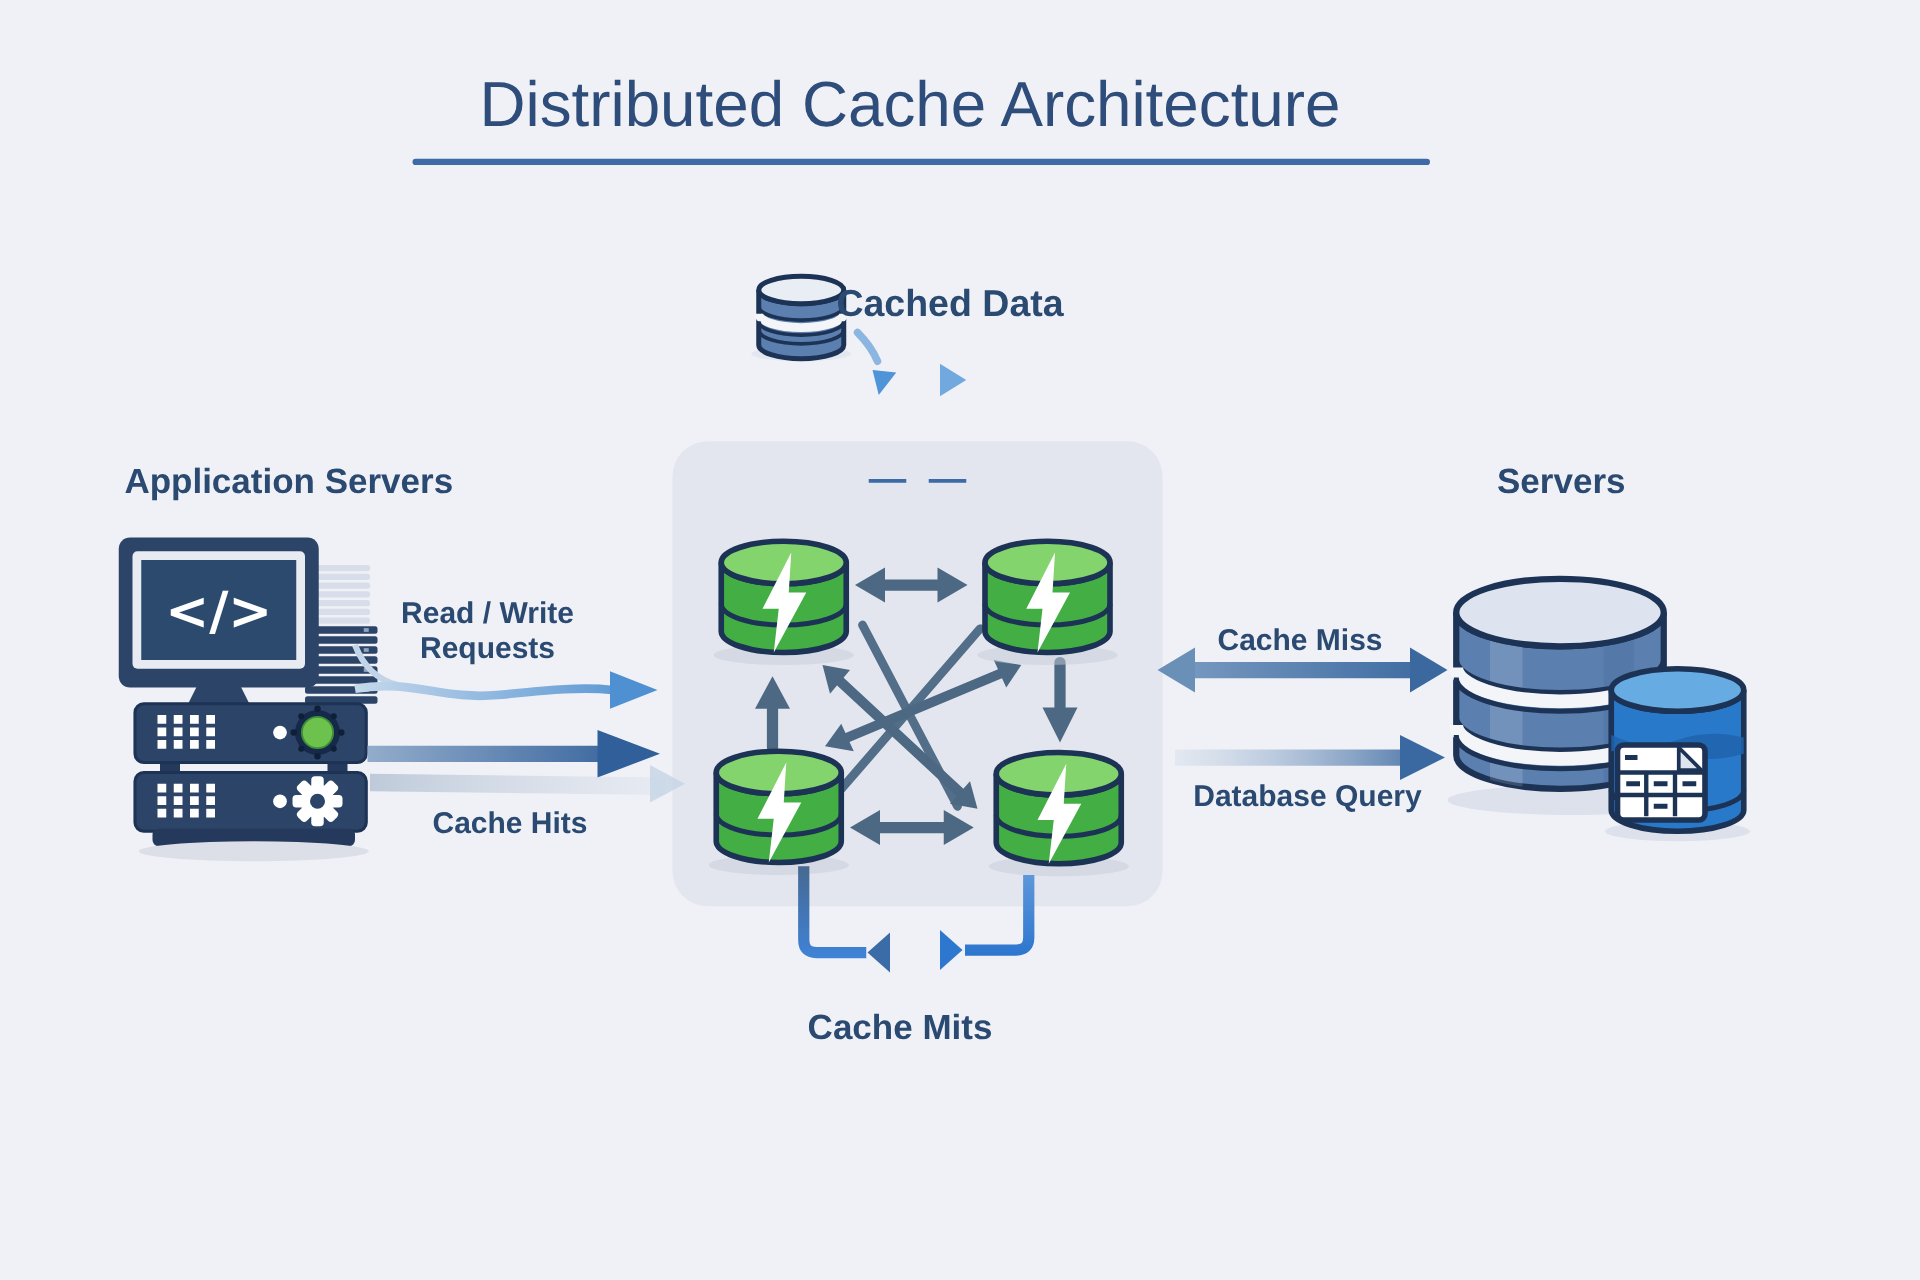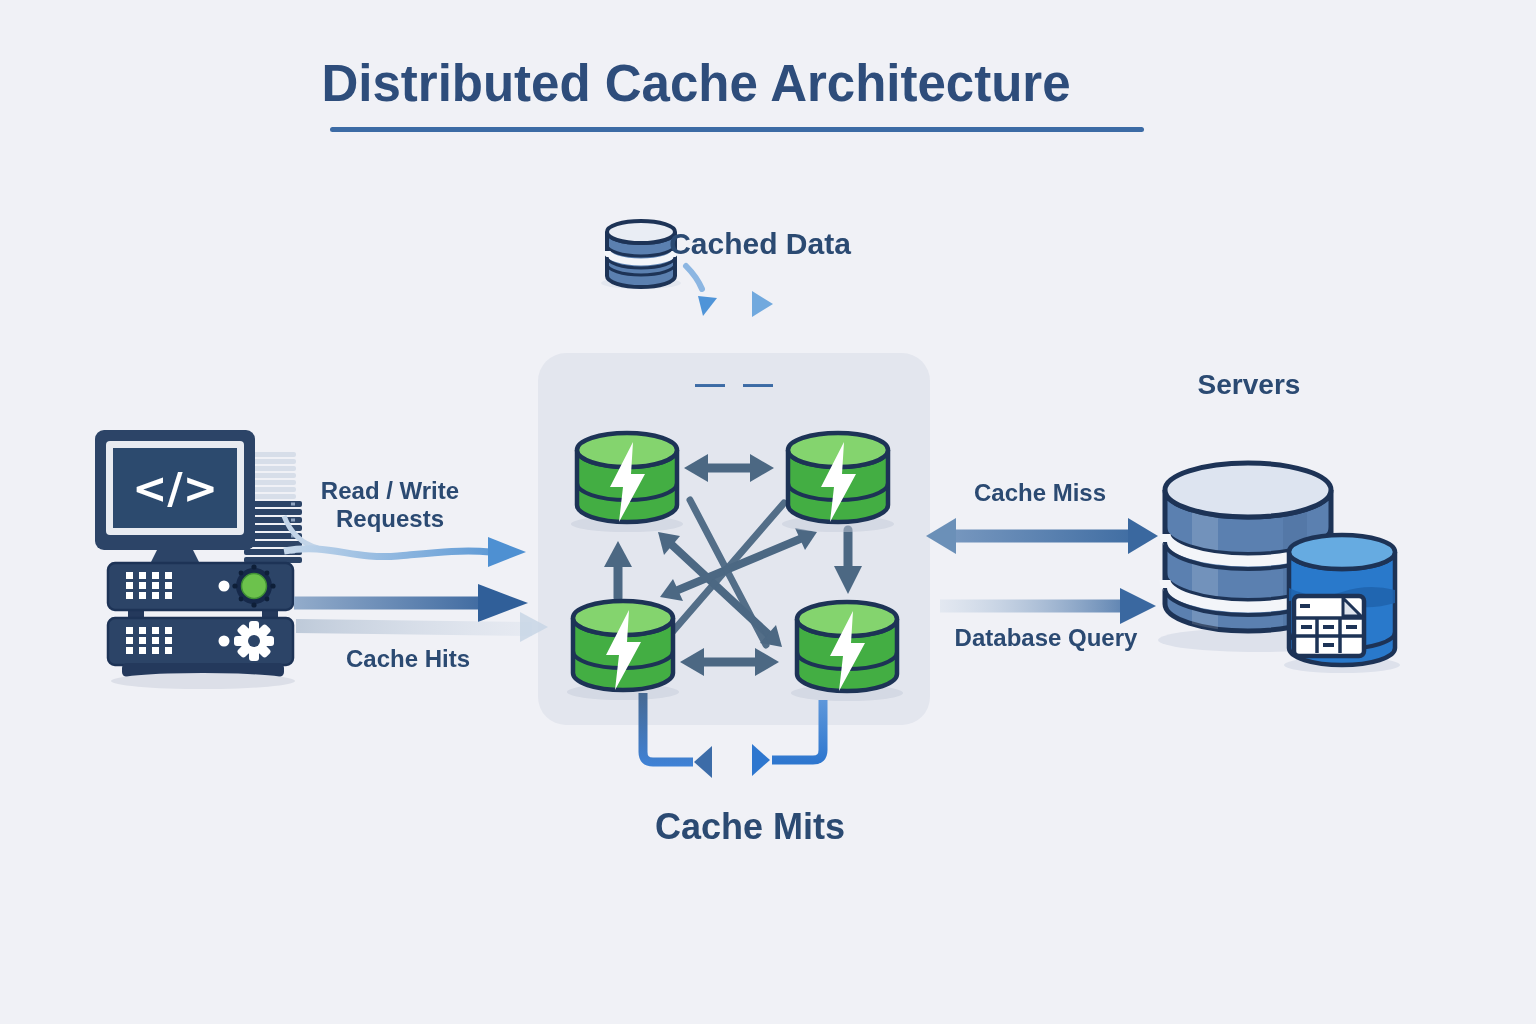--- a/index.html
+++ b/index.html
@@ -7,22 +7,22 @@
     --cluster-box:#e3e6ee; --cache-green:#43ae43; --cache-green-top:#84d46e;
     --outline-navy:#1d3356; --db-blue:#5b80b0; --db-blue-top:#dde4f0;
     --small-db-blue:#2979cb; --arrow-steel:#305f99; --arrow-slate:#4c6883; --arrow-bright:#2e77cf;
   }
   html,body{margin:0;padding:0;}
   body{background:#e9ebf2;font-family:"Liberation Sans",sans-serif;}
   #canvas{position:relative;width:1536px;height:1024px;background:var(--background);overflow:hidden;}
   #art{position:absolute;left:0;top:0;}
   .lbl{position:absolute;font-weight:bold;color:var(--label);text-align:center;
        transform:translateX(-50%);white-space:nowrap;line-height:1.15;}
-  .title{position:absolute;left:696px;top:54px;transform:translateX(-50%);
-         font-size:51px;font-weight:bold;color:var(--title);letter-spacing:0px;white-space:nowrap;}
+  .title{position:absolute;left:728px;top:54px;transform:translateX(-50%);
+         font-size:51px;font-weight:normal;color:var(--title);letter-spacing:0px;white-space:nowrap;}
   .title-rule{position:absolute;left:330px;top:127px;width:814px;height:5px;
               background:var(--underline);border-radius:3px;}
   .sec{font-size:28px;}
   .flow{font-size:24px;}
   .wrap{white-space:normal;width:195px;text-align:center;}
   .cluster-lbl{position:absolute;left:734px;top:367px;transform:translateX(-50%);
                display:flex;align-items:center;gap:18px;}
   .cluster-lbl .dash{color:var(--underline);font-size:30px;font-weight:bold;}
   .cluster-lbl .txt{color:var(--label);font-size:31px;font-weight:bold;white-space:nowrap;}
   
@@ -321,32 +321,33 @@
             <rect x="1346" y="625" width="11" height="4"></rect>
           <rect x="1323" y="643" width="11" height="4"></rect>
         </g>
       </g>
     </g>
   </svg>
 
   <div class="title">Distributed Cache Architecture</div>
   <div class="title-rule"></div>
 
+  <div class="lbl sec" style="left:231px;top:369px;">Application Servers</div>
 
   <div class="cluster-lbl">
     <span class="dash">—</span>
     <span class="dash">—</span>
   </div>
 
   <div class="lbl sec" style="left:1249px;top:369px;">Servers</div>
 
   <div class="lbl" style="left:760px;top:227px;font-size:30px;">Cached Data</div>
 
   <div class="lbl flow wrap" style="left:390px;top:477px;">Read / Write Requests</div>
 
   <div class="lbl flow" style="left:408px;top:645px;">Cache Hits</div>
 
-  <div class="lbl flow" style="left:1040px;top:479px;">Cache Miss</div>
+  <div class="lbl flow" style="left:1040px;top:499px;">Cache Miss</div>
 
   <div class="lbl flow" style="left:1046px;top:624px;">Database Query</div>
 
-  <div class="lbl" style="left:750px;top:806px;font-size:36px;">Cache Mits</div>
+  <div class="lbl" style="left:720px;top:806px;font-size:28px;">Cache Mits</div>
 </div>
 
 </body></html>

